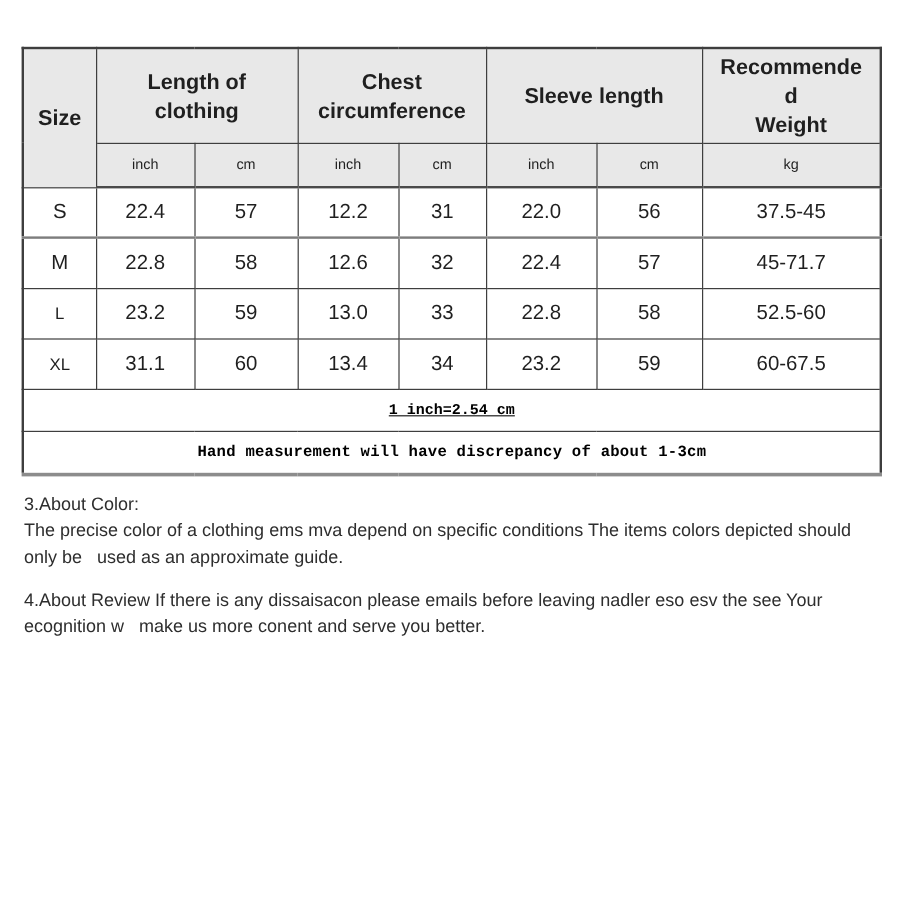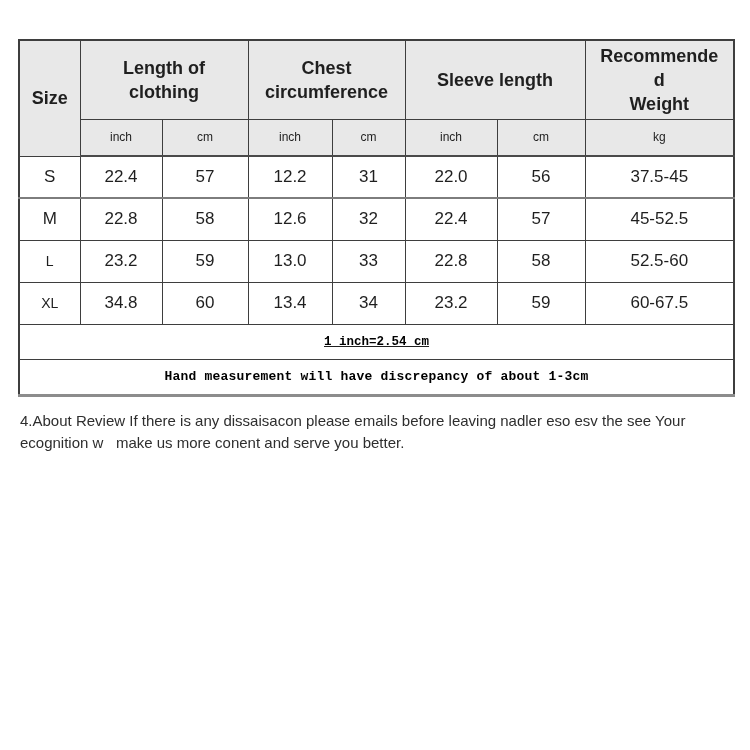--- a/index.html
+++ b/index.html
@@ -115,50 +115,53 @@
         <td>37.5-45</td>
       </tr>
       <tr class="data-row data-row-m">
         <td class="size-col">M</td>
         <td>22.8</td>
         <td>58</td>
         <td>12.6</td>
         <td>32</td>
         <td>22.4</td>
         <td>57</td>
-        <td>45-52.5</td>
+        <td>45-71.7</td>
       </tr>
       <tr class="data-row data-row-l">
         <td class="size-col">L</td>
         <td>23.2</td>
         <td>59</td>
         <td>13.0</td>
         <td>33</td>
         <td>22.8</td>
         <td>58</td>
         <td>52.5-60</td>
       </tr>
       <tr class="data-row data-row-xl">
         <td class="size-col">XL</td>
-        <td>34.8</td>
+        <td>31.1</td>
         <td>60</td>
         <td>13.4</td>
         <td>34</td>
         <td>23.2</td>
         <td>59</td>
         <td>60-67.5</td>
       </tr>
 
       <tr class="note-row note-row-1">
         <td colspan="8">1 inch=2.54 cm</td>
       </tr>
       <tr class="note-row note-row-2">
         <td colspan="8">Hand measurement will have discrepancy of about 1-3cm</td>
       </tr>
     </tbody>
   </table>
 
   <div class="paragraphs">
+    <p class="para-3">3.About Color:
+The precise color of a clothing ems mva depend on specific conditions The items colors depicted should
+only be   used as an approximate guide.</p>
     <p class="para-4">4.About Review If there is any dissaisacon please emails before leaving nadler eso esv the see Your
 ecognition w   make us more conent and serve you better.</p>
   </div>
 
 </div>
 
 </body></html>

